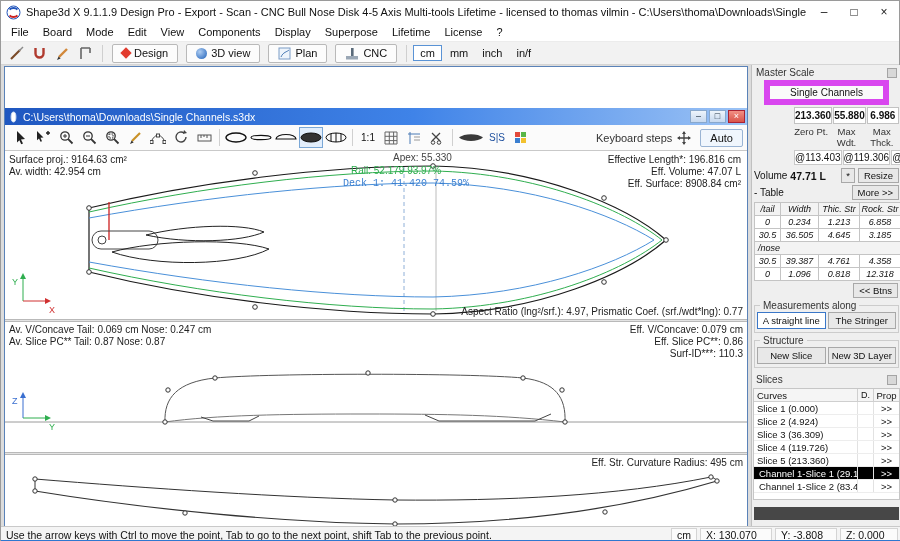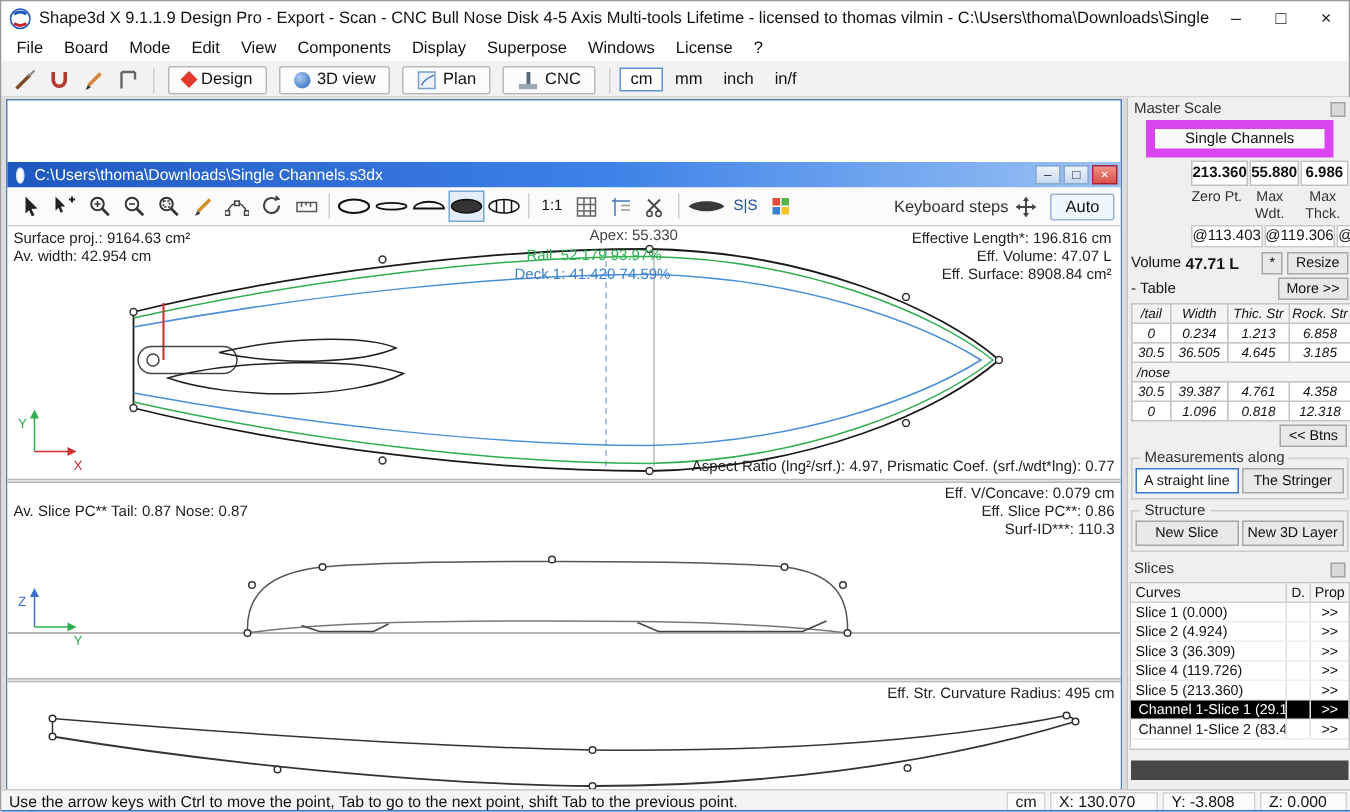--- a/index.html
+++ b/index.html
@@ -119,21 +119,21 @@
 
   <div class="menubar">
     <span class="menu-item">File</span>
     <span class="menu-item">Board</span>
     <span class="menu-item">Mode</span>
     <span class="menu-item">Edit</span>
     <span class="menu-item">View</span>
     <span class="menu-item">Components</span>
     <span class="menu-item">Display</span>
     <span class="menu-item">Superpose</span>
-    <span class="menu-item">Windows</span>
+    <span class="menu-item">Lifetime</span>
     <span class="menu-item">License</span>
     <span class="menu-item">?</span>
   </div>
 
   <div class="toolbar">
     <div class="tbtn">
       <svg width="15" height="15">
           <line x1="2" y1="13" x2="11" y2="4" stroke="#7a4a28" stroke-width="2.2"></line>
           <line x1="10" y1="5" x2="14" y2="1" stroke="#8a8a8a" stroke-width="1.4"></line>
         </svg>
@@ -359,21 +359,21 @@
           <path d="M18,122 l-3,6 h6 z" fill="#2fae4f"></path>
           <text x="7" y="134" fill="#2fae4f" font-size="9">Y</text>
           <line x1="18" y1="150" x2="42" y2="150" stroke="#d03030"></line>
           <path d="M46,150 l-6,-3 v6 z" fill="#d03030"></path>
           <text x="44" y="162" fill="#d03030" font-size="9">X</text>
         </svg>
         <div class="ann" style="left:4px; top:3px;">Surface proj.: 9164.63 cm²</div>
         <div class="ann" style="left:4px; top:15px;">Av. width: 42.954 cm</div>
         <div class="ann" style="left:388px; top:1px; color:#444;">Apex: 55.330</div>
         <div class="ann green" style="left:346px; top:14px;">Rail: 52.179 93.97%</div>
-        <div class="ann blue" style="left:338px; top:27px;">Deck 1: 41.420 74.59%</div>
+        <div class="ann blue" style="left:338px; top:27px;font-family:Liberation Mono, monospace;">Deck 1: 41.420 74.59%</div>
         <div class="ann ann-block-right" style="right:6px; top:3px;">
           <div>Effective Length*: 196.816 cm</div>
           <div>Eff. Volume: 47.07 L</div>
           <div>Eff. Surface: 8908.84 cm²</div>
         </div>
         <div class="ann" style="right:4px; bottom:2px;">Aspect Ratio (lng²/srf.): 4.97, Prismatic Coef. (srf./wdt*lng): 0.77</div>
       </div>
 
       <div class="splitter"></div>
 
@@ -393,20 +393,21 @@
               <circle cx="557" cy="68" r="2.2"></circle>
             <circle cx="560" cy="100" r="2.2"></circle>
           </g>
           <line x1="18" y1="96" x2="18" y2="74" stroke="#3a6fd0"></line>
           <path d="M18,70 l-3,6 h6 z" fill="#3a6fd0"></path>
           <text x="7" y="82" fill="#3a6fd0" font-size="9">Z</text>
           <line x1="18" y1="96" x2="42" y2="96" stroke="#2fae4f"></line>
           <path d="M46,96 l-6,-3 v6 z" fill="#2fae4f"></path>
           <text x="44" y="108" fill="#2fae4f" font-size="9">Y</text>
         </svg>
+        <div class="ann" style="left:4px; top:2px;">Av. V/Concave Tail: 0.069 cm Nose: 0.247 cm</div>
         <div class="ann" style="left:4px; top:14px;">Av. Slice PC** Tail: 0.87 Nose: 0.87</div>
         <div class="ann ann-block-right" style="right:4px; top:2px;">
           <div>Eff. V/Concave: 0.079 cm</div>
           <div>Eff. Slice PC**: 0.86</div>
           <div>Surf-ID***: 110.3</div>
         </div>
       </div>
 
       <div class="splitter"></div>
 

